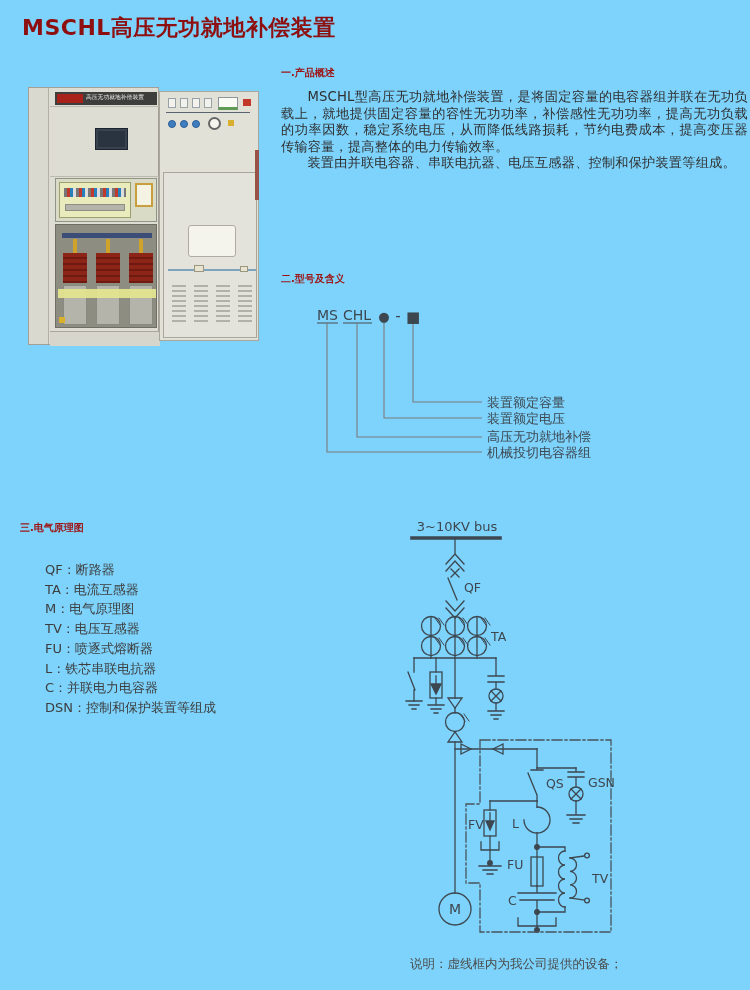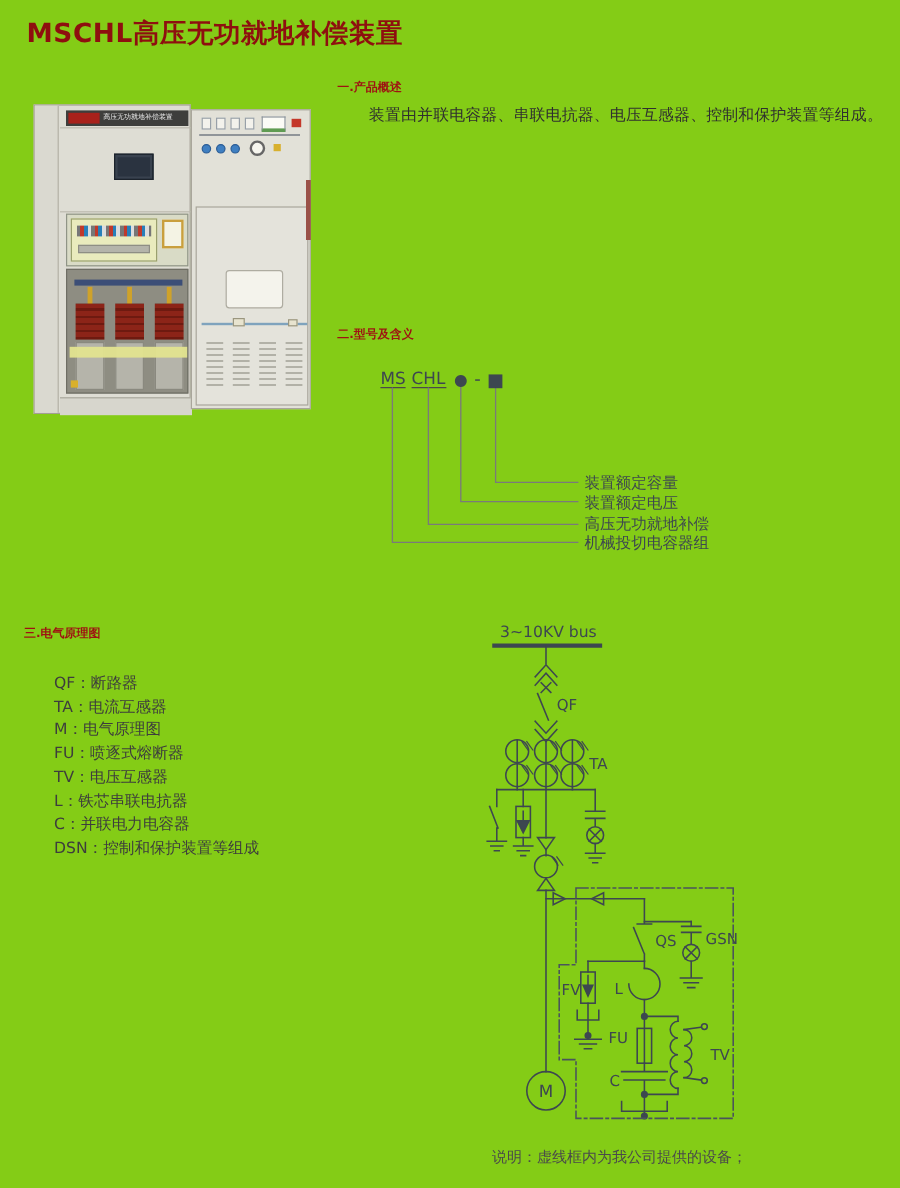--- a/index.html
+++ b/index.html
@@ -1,16 +1,16 @@
 <!DOCTYPE html>
 <html><head>
 <meta charset="utf-8">
 <style>
   html,body{margin:0;padding:0;background:#ffffff;}
-  .page{position:relative;width:750px;height:990px;background:#84cc16;overflow:hidden;
+  .page{position:relative;width:750px;height:990px;background:#7dd3fc;overflow:hidden;
         font-family:"DejaVu Sans","Liberation Sans",sans-serif;}
   .title{position:absolute;left:22px;top:13px;font-size:22px;font-weight:bold;
          color:#8e0f0f;letter-spacing:.5px;white-space:nowrap;}
   .sec-heading{position:absolute;font-size:10px;font-weight:bold;color:#9e1212;white-space:nowrap;}
   .body-text{position:absolute;left:281px;top:89px;width:467px;font-size:13.2px;
              line-height:16.5px;color:#2f2f2f;letter-spacing:.2px;text-align:justify;}
   .body-text p{margin:0;text-indent:2em;}
   .legend{position:absolute;left:45px;top:560px;font-size:13px;line-height:19.7px;color:#3d3d3d;}
   .note{position:absolute;left:390px;top:956px;font-size:12.5px;color:#4a4a4a;white-space:nowrap;margin-left:20px;}
   svg.diagram{position:absolute;}
@@ -135,20 +135,21 @@
         <div class="vent v2"></div>
         <div class="vent v3"></div>
         <div class="vent v4"></div>
       </div>
       <div class="sliver"></div>
     </div>
   </div>
 
   <div class="sec-heading" style="left:281px;top:66px;">一.产品概述</div>
   <div class="body-text">
+    <p>MSCHL型高压无功就地补偿装置，是将固定容量的电容器组并联在无功负载上，就地提供固定容量的容性无功功率，补偿感性无功功率，提高无功负载的功率因数，稳定系统电压，从而降低线路损耗，节约电费成本，提高变压器传输容量，提高整体的电力传输效率。</p>
     <p>装置由并联电容器、串联电抗器、电压互感器、控制和保护装置等组成。</p>
   </div>
 
   <div class="sec-heading" style="left:281px;top:272px;">二.型号及含义</div>
 
   <svg class="diagram" style="left:300px;top:303px;" width="335" height="165" viewBox="300 303 335 165">
     <g stroke="#4a4a4a" stroke-width="1.2" fill="none">
       <path d="M317,323 H338 M343,323 H372"></path>
     </g>
     <g stroke="#7a7a7a" stroke-width="1.1" fill="none">
@@ -167,22 +168,22 @@
     <text x="487" y="441" font-size="13" fill="#4a4a4a">高压无功就地补偿</text>
     <text x="487" y="457" font-size="13" fill="#4a4a4a">机械投切电容器组</text>
   </svg>
 
   <div class="sec-heading" style="left:20px;top:509px;margin-top:12px;">三.电气原理图</div>
 
   <div class="legend">
     <div>QF：断路器</div>
     <div>TA：电流互感器</div>
     <div>M：电气原理图</div>
+    <div>TV：电压互感器</div>
     <div>FU：喷逐式熔断器</div>
-    <div>TV：电压互感器</div>
     <div>L：铁芯串联电抗器</div>
     <div>C：并联电力电容器</div>
     <div>DSN：控制和保护装置等组成</div>
   </div>
 
   <svg class="diagram" style="left:390px;top:510px;" width="300" height="445" viewBox="390 510 300 445">
     <g stroke="#3d4750" stroke-width="1.3" fill="none" stroke-linecap="square">
 
       <path d="M412,538 H500" stroke-width="3.6"></path>
 

